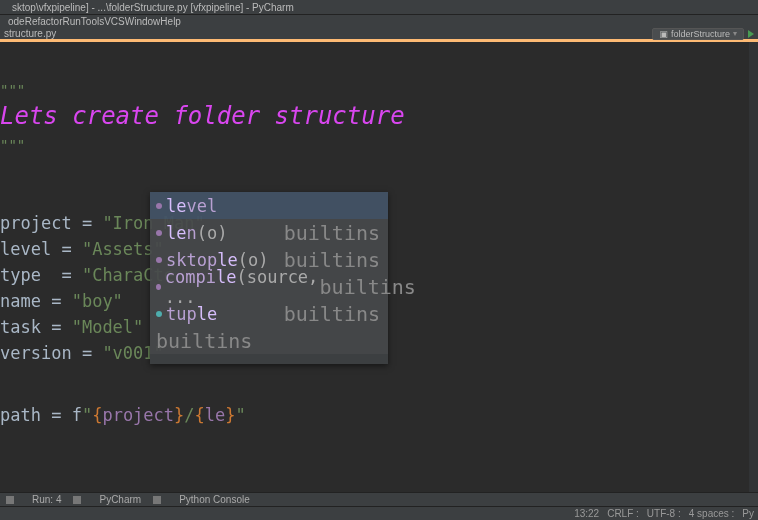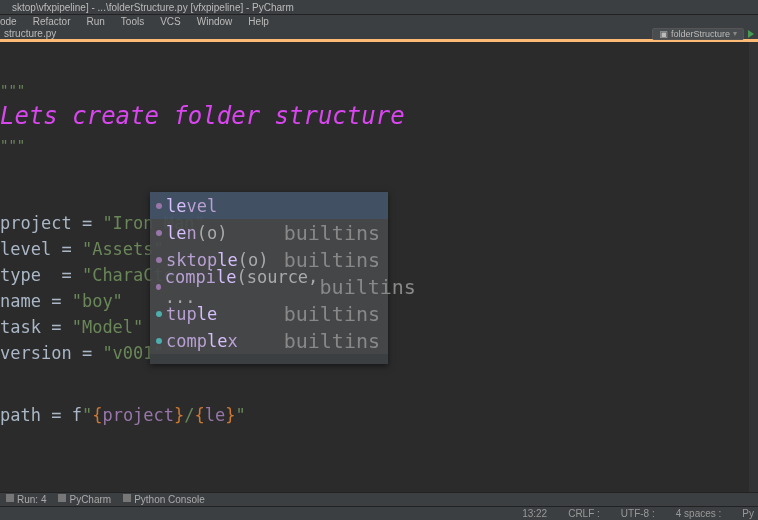--- a/index.html
+++ b/index.html
@@ -19,22 +19,22 @@
     color: #bbb;
     font-size: 10px;
     padding-left: 12px;
     line-height: 15px;
     border-bottom: 1px solid #222;
   }
   .menubar {
     height: 13px;
     background: #3c3f41;
     display: flex;
-    gap: 16px;
-    padding-left: 0;
+    gap: 0;
+    padding-left: 8px;
     font-size: 10px;
     align-items: center;
     color: #bbb;
   }
   .menubar span { cursor: default; }
   .toolbar {
     height: 14px;
     background: #3c3f41;
     display: flex;
     align-items: center;
@@ -119,36 +119,36 @@
     height: 14px;
     background: #3c3f41;
     display: flex;
     align-items: center;
     gap: 12px;
     padding-left: 6px;
     font-size: 10px;
     color: #aaa;
     border-top: 1px solid #222;
   }
-  .footer-tool { display:flex; gap:3px;}
+  .footer-tool { display:flex; align-items:center; gap:18px;}
   .tool-icon { width:8px; height:8px; background:#777; }
   .status-line {
     position: absolute;
     bottom: 0; left: 0; right: 0;
     height: 14px;
     background: #3c3f41;
     display:flex;
     justify-content:space-between;
     align-items:center;
     padding: 0 4px;
     font-size:10px;
     color:#999;
     border-top:1px solid #222;
   }
-  .status-right { display:flex; gap:21px; }
+  .status-right { display:flex; gap:8px; }
   .scrollbar-right {
     position:absolute;
     right:0; top:42px; bottom:28px;
     width:9px;
     background:#313335;
   }
 </style>
 </head>
 <body>
 
@@ -222,24 +222,20 @@
       <span class="ac-type">builtins</span>
     </div>
     <div class="ac-item">
       <div class="ac-left">
           <span class="ac-dot cyan"></span>
           <span><span class="ac-name">tup</span><span class="ac-match">le</span></span>
         </div>
       <span class="ac-type">builtins</span>
     </div>
     <div class="ac-item">
-      <div class="ac-left">
-          <span class="ac-dot cyan"></span>
-          <span><span class="ac-name">comp</span><span class="ac-match">le</span><span class="ac-name">x</span></span>
-        </div>
       <span class="ac-type">builtins</span>
     </div>
     <div class="ac-footer"></div>
   </div>
 </div>
 
 <div class="scrollbar-right"></div>
 
 <div class="footer-tools">
   <div class="footer-tool">

